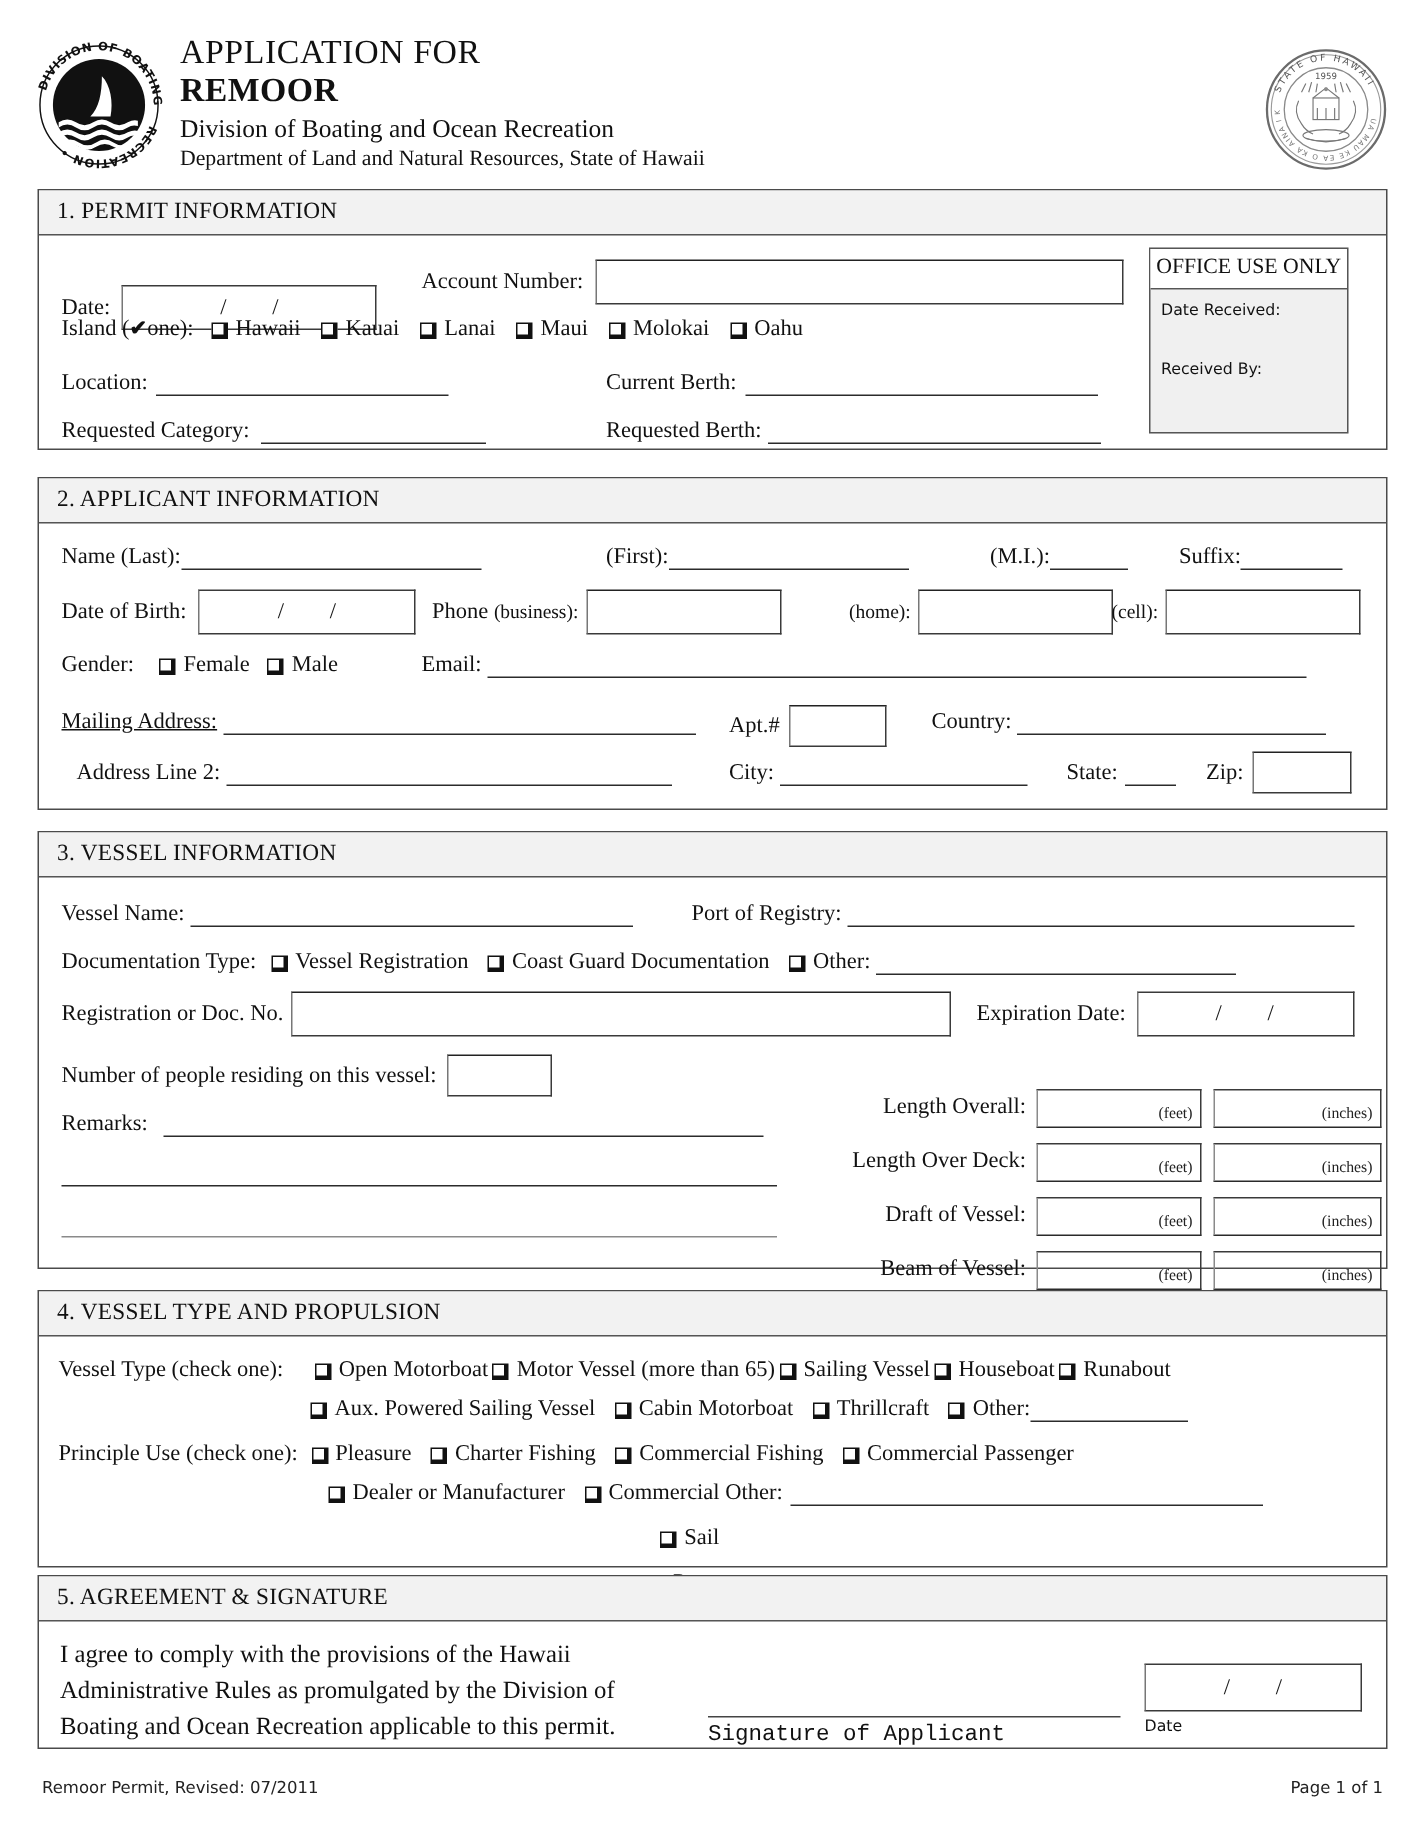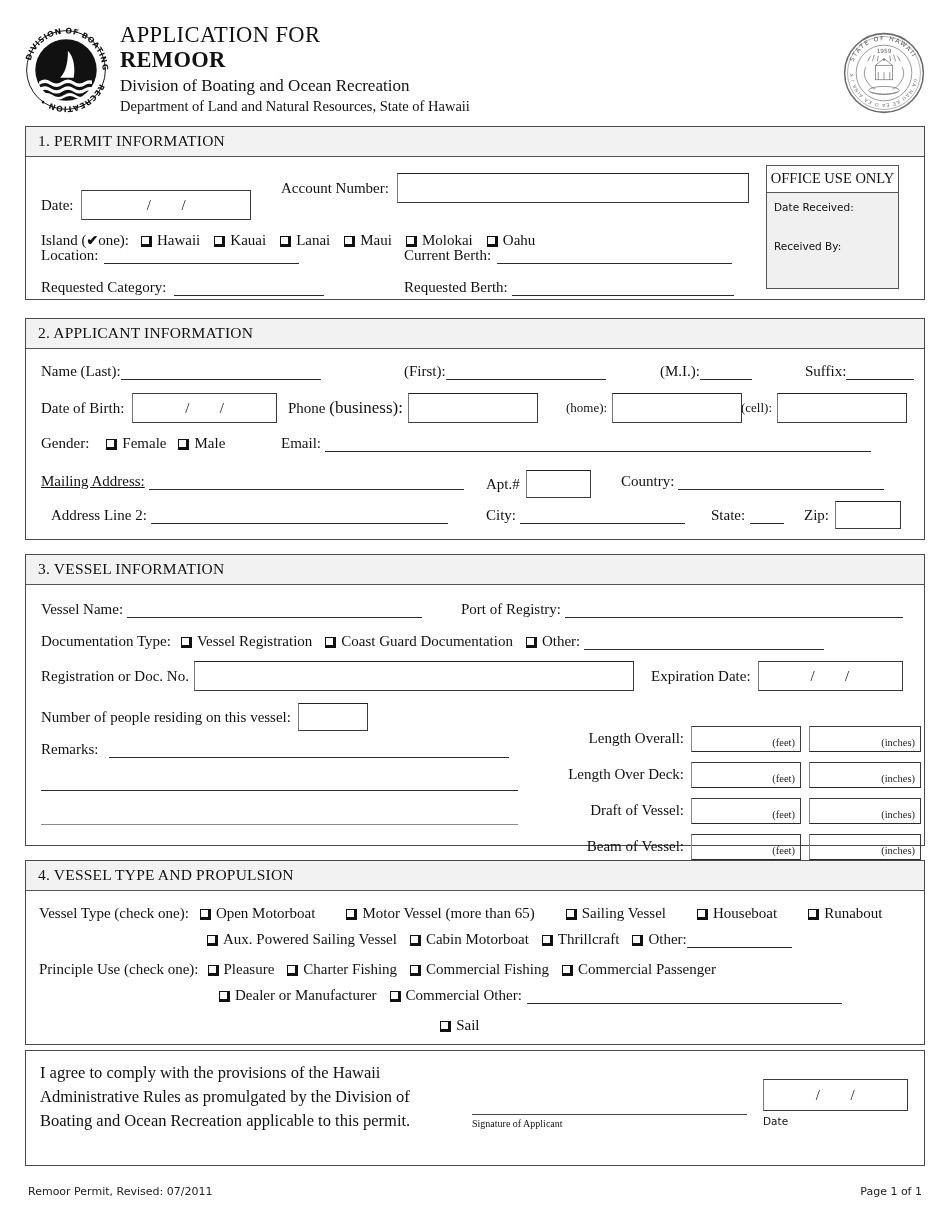--- a/index.html
+++ b/index.html
@@ -207,21 +207,21 @@
         <i>/</i>
         <i>/</i>
       </span>
     </div>
 
     <div class="row" style="left:255px; top:16px;">
       <span class="lbl">Account Number:</span>
       <span class="box tall" style="width:352px; margin-left:8px;"></span>
     </div>
 
-    <div class="row" style="left:15px; top:75px;">
+    <div class="row" style="left:15px; top:53px;">
       <span class="lbl"><span>Island (</span><span class="chk">✔</span><span>one):</span></span>
       <span style="display:inline-flex; gap:14px; margin-left:12px;">
         <span class="cbitem">
             <span class="cb"></span>
             <span class="lbl">Hawaii</span>
           </span>
         <span class="cbitem">
             <span class="cb"></span>
             <span class="lbl">Kauai</span>
           </span>
@@ -280,34 +280,34 @@
       <span class="ul" style="width:200px;"></span>
     </div>
     <div class="row" style="left:378px; top:14px;">
       <span class="lbl">(First):</span>
       <span class="ul" style="width:160px;"></span>
     </div>
     <div class="row" style="left:634px; top:14px;">
       <span class="lbl">(M.I.):</span>
       <span class="ul" style="width:52px;"></span>
     </div>
-    <div class="row" style="left:760px; top:14px;margin-left:19px;">
+    <div class="row" style="left:760px; top:14px;">
       <span class="lbl">Suffix:</span>
       <span class="ul" style="width:68px;"></span>
     </div>
 
     <div class="row" style="left:15px; top:44px;">
       <span class="lbl">Date of Birth:</span>
       <span class="datebox" style="width:145px; margin-left:8px;">
         <i>/</i>
         <i>/</i>
       </span>
     </div>
     <div class="row" style="left:262px; top:44px;">
-      <span class="lbl">Phone <span style="font-size:17px;" title="Phone (business):">(business):</span></span>
+      <span class="lbl">Phone <span style="font-size:13px;" title="Phone (business):">(business):</span></span>
       <span class="box tall" style="width:130px; margin-left:5px;"></span>
     </div>
     <div class="row" style="left:540px; top:44px;">
       <span class="lbl-sm">(home):</span>
       <span class="box tall" style="width:130px; margin-left:5px;"></span>
     </div>
     <div class="row" style="left:715px; top:44px;">
       <span class="lbl-sm">(cell):</span>
       <span class="box tall" style="width:130px; margin-left:5px;"></span>
     </div>
@@ -449,21 +449,21 @@
 
   </div>
 </div>
 
 <div class="section" style="top:860px; height:185px;">
   <div class="sec-head">4. VESSEL TYPE AND PROPULSION</div>
   <div class="sec-body" style="height:151px;">
 
     <div class="row" style="left:13px; top:14px;">
       <span class="lbl">Vessel Type (check one):</span>
-      <span style="display:inline-flex; gap:31px; margin-left:11px;justify-content:space-between;">
+      <span style="display:inline-flex; gap:3px; margin-left:21px;justify-content:space-between;">
         <span class="cbitem">
             <span class="cb"></span>
             <span class="lbl">Open Motorboat</span>
           </span>
         <span class="cbitem">
             <span class="cb"></span>
             <span class="lbl">Motor Vessel (more than 65)</span>
           </span>
         <span class="cbitem">
             <span class="cb"></span>
@@ -558,31 +558,32 @@
             <span class="lbl">Other:</span>
             <span class="ul" style="width:358px; margin-left:4px;"></span>
           </span>
       </span>
     </div>
 
   </div>
 </div>
 
 <div class="section" style="top:1050px; height:116px;">
+  <div class="sec-head">5. AGREEMENT &amp; SIGNATURE</div>
   <div class="sec-body" style="height:82px;">
 
     <div style="position:absolute; left:14px; top:10px; font-size:16.5px; line-height:1.45;">
       <div>I agree to comply with the provisions of the Hawaii</div>
       <div>Administrative Rules as promulgated by the Division of</div>
       <div>Boating and Ocean Recreation applicable to this permit.</div>
     </div>
 
     <div style="position:absolute; left:446px; top:46px; width:275px;">
       <div style="border-bottom:1.2px solid #444; height:18px;"></div>
-      <div style="font-family:Liberation Serif, serif; font-size:10px; padding-top:3px;">Signature of Applicant</div>
+      <div style="font-family:Liberation Mono, monospace; font-size:15px; padding-top:3px;">Signature of Applicant</div>
     </div>
 
     <div style="position:absolute; left:737px; top:28px;">
       <span class="datebox" style="width:145px; height:32px;">
         <i>/</i>
         <i>/</i>
       </span>
       <div style="font-family:'DejaVu Sans', sans-serif; font-size:10.5px; padding-top:4px;">Date</div>
     </div>
 

